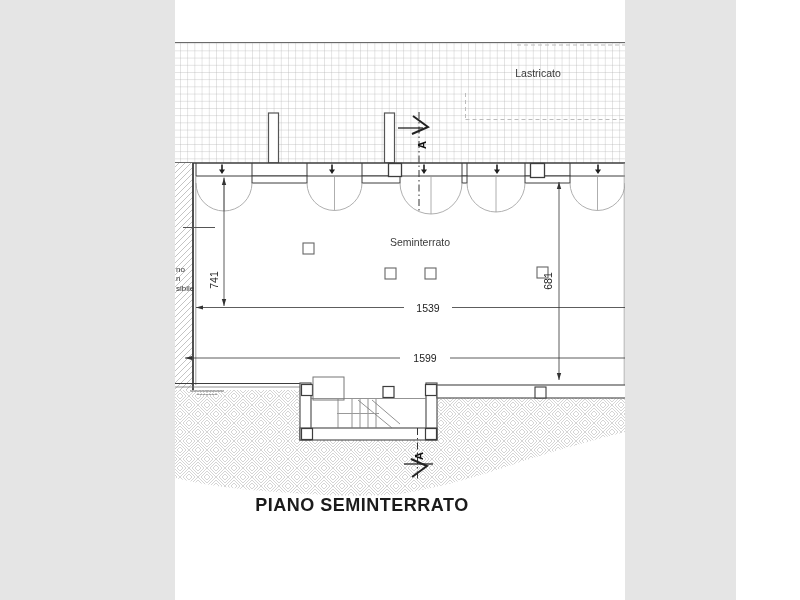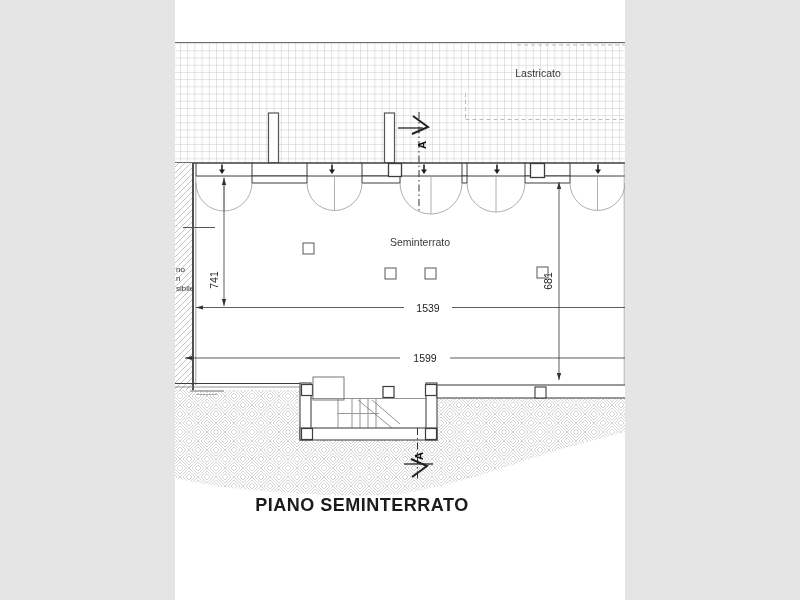--- a/index.html
+++ b/index.html
@@ -1,16 +1,16 @@
 <!DOCTYPE html>
 <html><head>
 <meta charset="utf-8">
 <style>
   html,body{margin:0;padding:0;background:#fff;}
-  #stage{position:relative;width:800px;height:600px;background:#ffffff;overflow:hidden;
+  #stage{position:relative;width:736px;height:600px;background:#ffffff;overflow:hidden;
          font-family:"Liberation Sans", sans-serif;}
   svg{position:absolute;left:0;top:0;}
   text{font-family:"Liberation Sans", sans-serif;}
   .t-small{font-size:10.5px;fill:#3a3a3a;}
   .t-dim{font-size:10.5px;fill:#222;}
   .t-note{font-size:8px;fill:#333;}
   .t-title{font-size:18px;font-weight:bold;fill:#1b1b1b;letter-spacing:.5px;}
   .t-section{font-size:11px;font-weight:bold;fill:#111;}
   .arc{stroke:#b0b0b0;fill:none;stroke-width:1;}
 </style>

